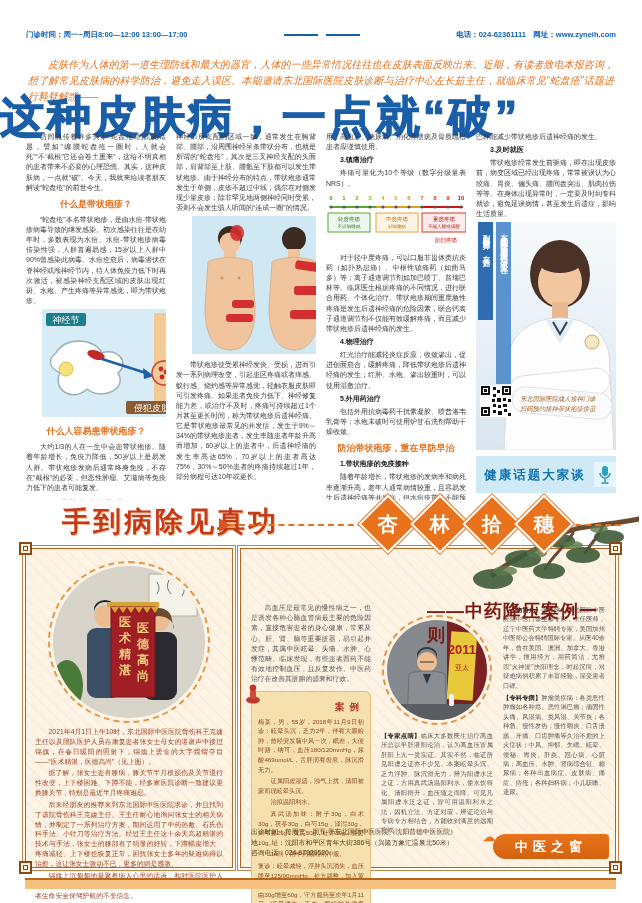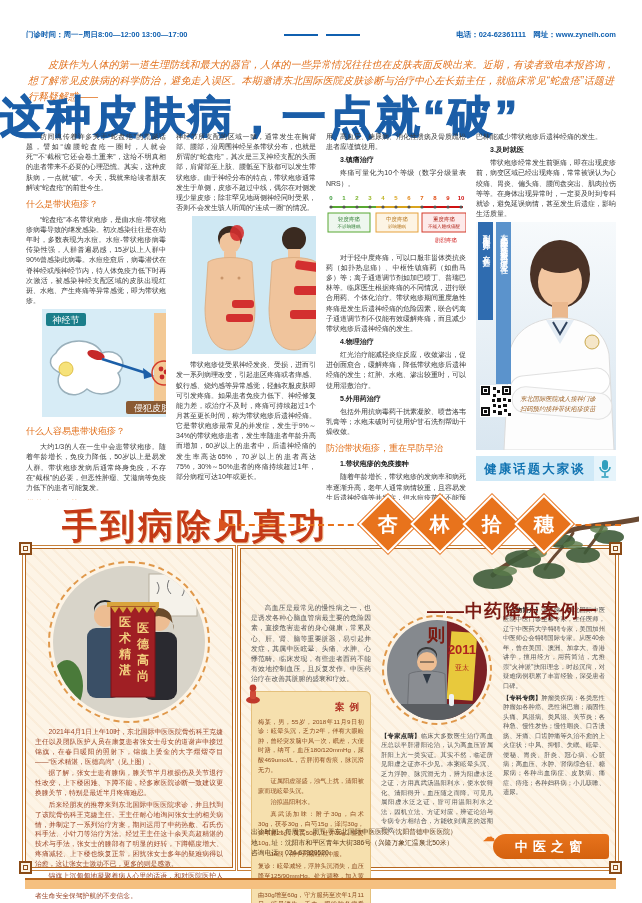--- a/index.html
+++ b/index.html
@@ -15,45 +15,45 @@
 
   
   .intro{position:absolute;top:57px;left:28px;width:586px;font-size:10px;line-height:1.6;color:#e2711d;text-indent:2em;font-style:italic;text-align:justify;}
   .headline{position:absolute;top:88px;left:0;width:642px;font-size:44px;font-weight:900;color:#1b5ea8;letter-spacing:3px;-webkit-text-stroke:1.2px #1b5ea8;}
 
   
   .cols{position:absolute;top:132px;left:26px;width:590px;height:368px;display:flex;gap:10px;}
   .col{flex:1 1 0;overflow:hidden;font-size:7px;line-height:1.45;color:#3a3a3a;text-align:justify;}
   .col p{margin:0 0 3px 0;text-indent:2em;}
   .col p.noind{text-indent:0;}
-  .oh{font-size:9px;font-weight:normal;color:#e2711d;text-align:left;margin:5px 0 4px 0;}
+  .oh{font-size:9px;font-weight:bold;color:#e2711d;text-align:center;margin:5px 0 4px 0;}
   .numt{font-weight:bold;color:#222;text-indent:0;margin:3px 0 1px 0;}
   .figwrap{margin:3px 16px;}
 
   
   .scale{margin:2px 0;}
 
   
   .doc{position:relative;width:140px;height:228px;margin-top:2px;}
   .ribbon-v{position:absolute;top:0;left:2px;display:flex;gap:3px;z-index:3;}
   .rv{writing-mode:vertical-rl;text-orientation:upright;color:#fff;font-size:7.5px;font-weight:bold;padding:6px 2px;letter-spacing:2px;}
   .rv1{background:#2f6cb0;height:86px;}
   .rv2{background:#5b93cc;height:150px;}
   .qr{position:absolute;left:4px;bottom:30px;z-index:3;}
   .qrcap{position:absolute;left:44px;bottom:36px;z-index:3;font-size:6.3px;color:#a0652a;line-height:1.6;font-style:italic;}
-  .hribbon{position:relative;margin-top:6px;width:140px;height:25px;background:#cfe9f7;display:flex;align-items:center;justify-content:center;}
+  .hribbon{position:relative;margin-top:6px;width:140px;height:37px;background:#cfe9f7;display:flex;align-items:center;justify-content:center;}
   .hribbon .txt{flex:1;text-align:center;color:#1274b2;font-weight:bold;font-size:12.5px;letter-spacing:2px;}
   .hribbon .mic{width:22px;height:25px;background:#e6f4fb;display:flex;align-items:center;justify-content:center;}
 
   
   .bottom{position:absolute;top:548px;left:0;width:642px;height:355px;}
   .boxpaper{background:#fdf4e6;background-image:repeating-linear-gradient(45deg,rgba(232,185,130,.12) 0 2px,transparent 2px 9px);border:1px solid #b5651d;outline:1px solid #c8813a;outline-offset:2px;}
   .box-l{position:absolute;left:25px;top:0;width:206px;height:318px;padding:0;}
   .box-r{position:absolute;left:240px;top:0;width:374px;height:318px;}
-  .ltitle{position:absolute;left:36px;top:-46px;font-family:Liberation Serif, serif;font-weight:bold;font-size:35px;color:#c43a17;letter-spacing:3px;text-shadow:1px 1px 0 #f2c49a;white-space:nowrap;z-index:4;}
+  .ltitle{position:absolute;left:36px;top:-46px;font-family:Liberation Serif, serif;font-weight:bold;font-size:28px;color:#c43a17;letter-spacing:3px;text-shadow:1px 1px 0 #f2c49a;white-space:nowrap;z-index:4;}
   .circphoto{border-radius:50%;border:2px dashed #e0984a;padding:3px;background:#fdf4e6;}
   .award{width:152px;height:152px;margin:12px auto 4px auto;}
   .award .inner,.lect .inner{border-radius:50%;overflow:hidden;width:100%;height:100%;}
   .blp{font-size:6.8px;line-height:1.45;color:#9a4326;text-align:justify;padding:0 9px;margin:0 0 2px 0;text-indent:2em;}
 
   .diamonds{position:absolute;top:-44px;left:128px;display:flex;gap:14px;z-index:5;}
   .diamond{width:38px;height:38px;background:#e8731c;transform:rotate(45deg);display:flex;align-items:center;justify-content:center;box-shadow:0 0 0 2px #fff,0 0 0 3px #e8731c;}
   .diamond span{transform:rotate(-45deg);color:#fff;font-size:20px;font-weight:bold;font-family:"Liberation Serif",serif;}
   .dashline{position:absolute;top:-25px;left:-12px;width:392px;border-top:2px dashed #e8731c;z-index:4;}
   .dasharrow{position:absolute;top:-31px;left:-22px;width:0;height:0;border-top:7px solid transparent;border-bottom:7px solid transparent;border-left:11px solid #d9531e;z-index:4;}

